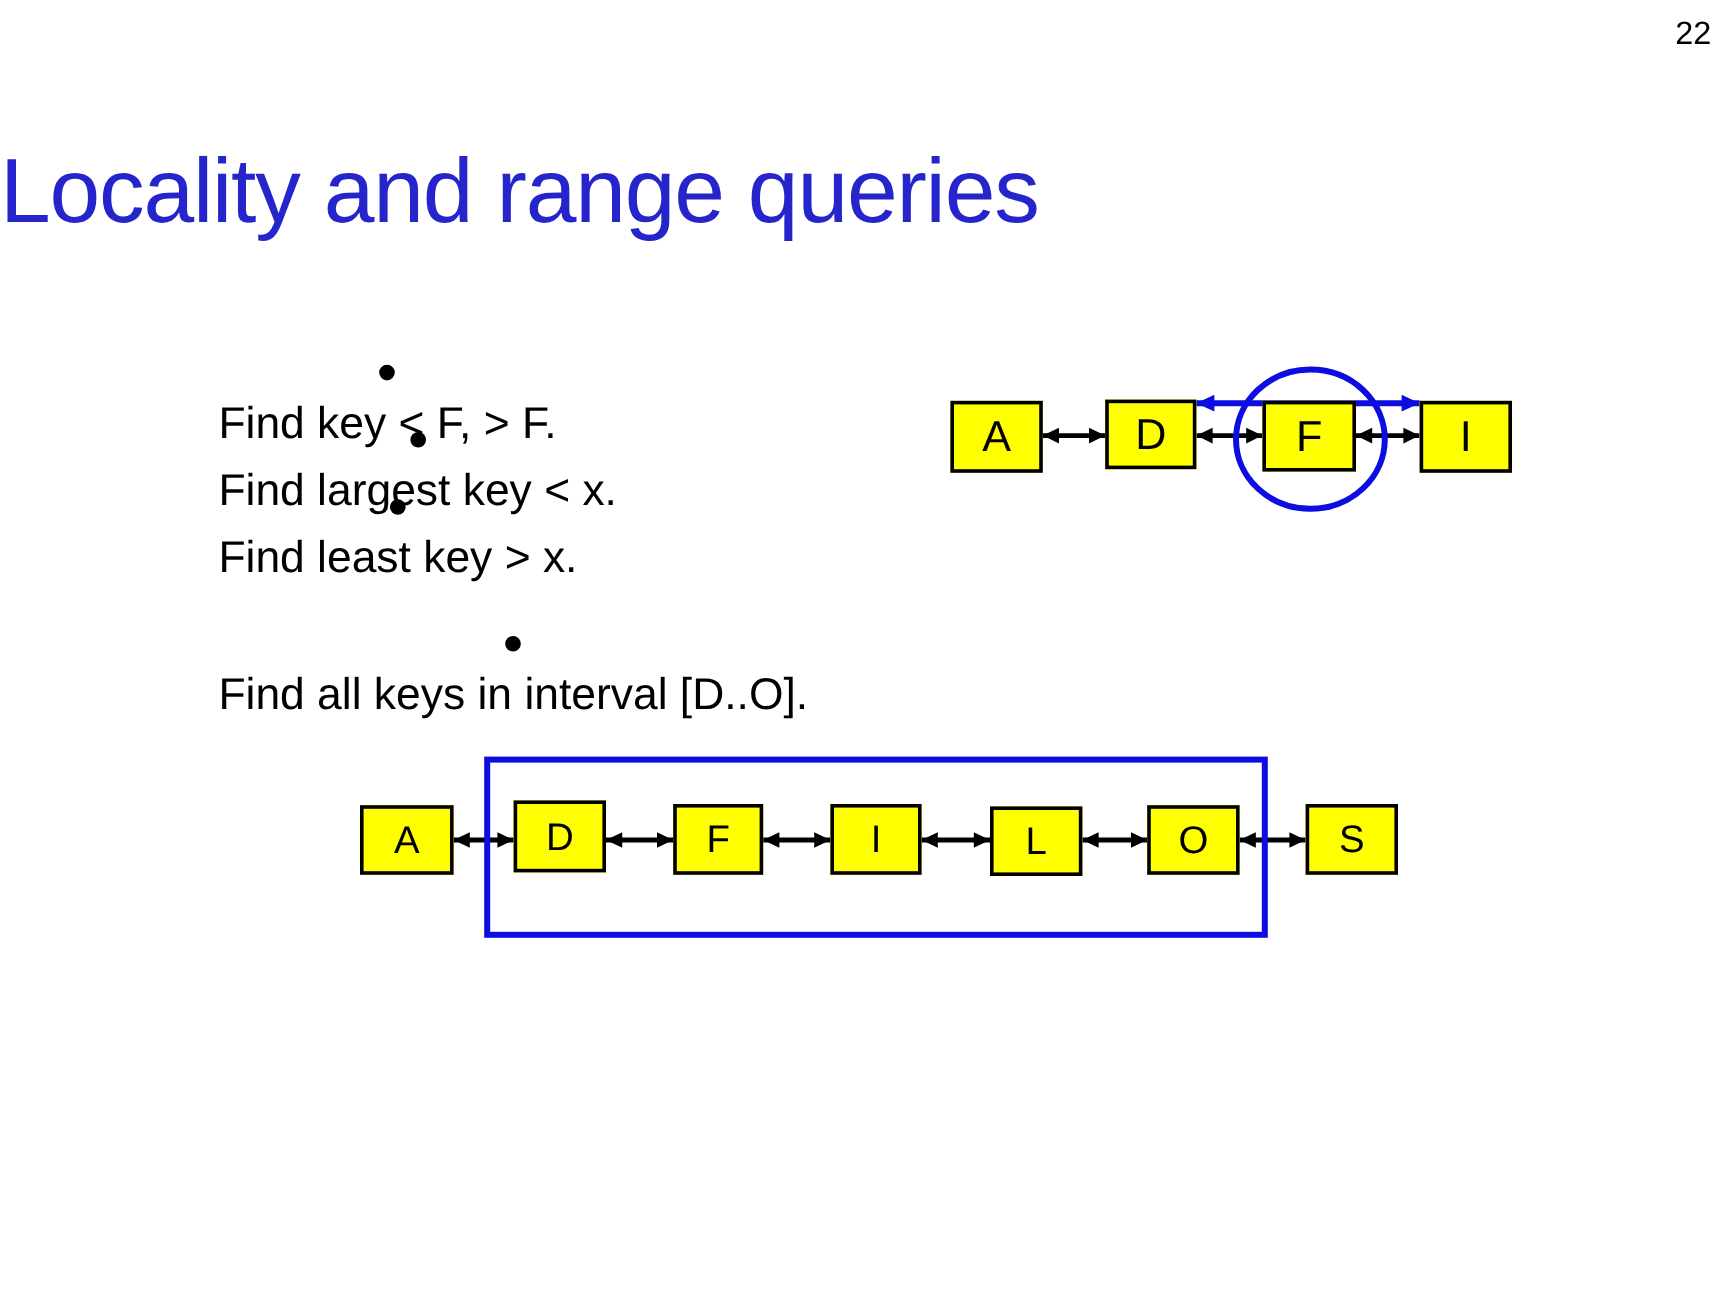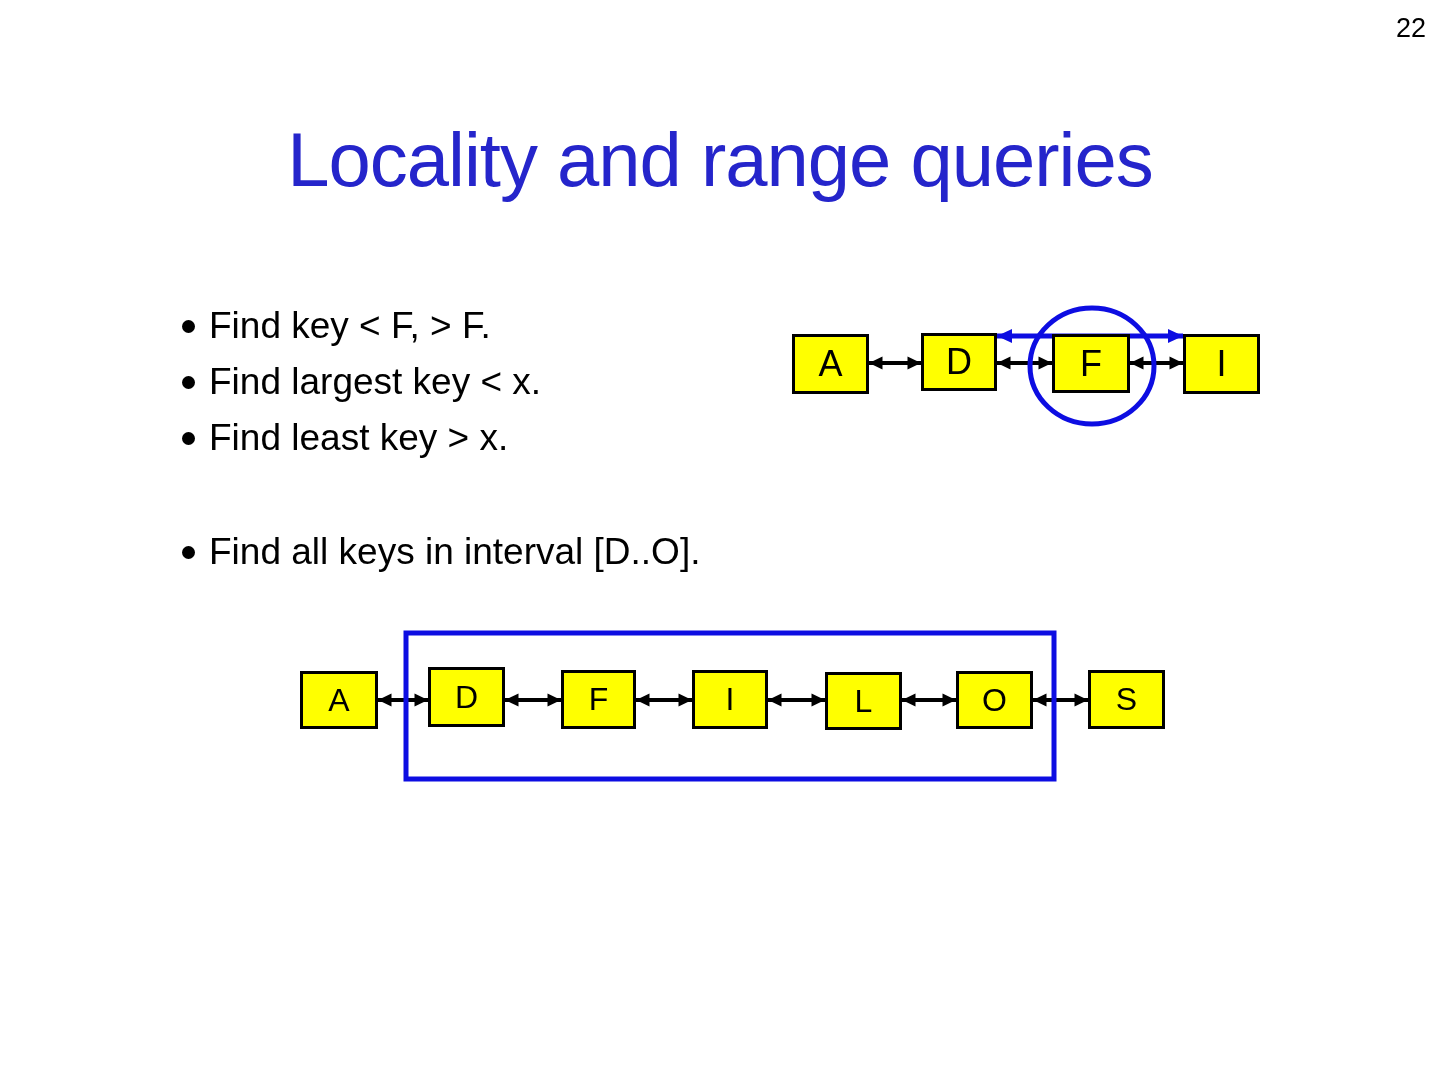--- a/index.html
+++ b/index.html
@@ -8,27 +8,27 @@
     font-family:"Liberation Sans", sans-serif;
     position:relative;overflow:hidden;
   }
   .slide{position:absolute;inset:0;width:1440px;height:864px;background:#fff;}
   .page-number{
     position:absolute;top:13px;right:14px;
     font-size:27px;color:#000;
   }
   .title{
     position:absolute;top:116px;left:0;width:1440px;margin:0;
-    text-align:center;font-weight:normal;
+    text-align:left;font-weight:normal;
     font-size:76px;letter-spacing:-1px;
     color:var(--title-blue,#2525cb);
   }
   .bullet{
     position:absolute;left:182px;display:flex;align-items:center;gap:14px;
-    font-size:37px;color:#000;line-height:44px;white-space:nowrap;
+    font-size:37px;color:#000;line-height:44px;white-space:nowrap;flex-direction:column;
   }
   .bullet .dot{
     width:13px;height:13px;border-radius:50%;background:#000;flex:0 0 auto;
   }
   .svg-layer{
     position:absolute;left:0;top:0;width:1440px;height:1080px;
     pointer-events:none;
   }
   .under{z-index:1;}
   .over{z-index:3;}

